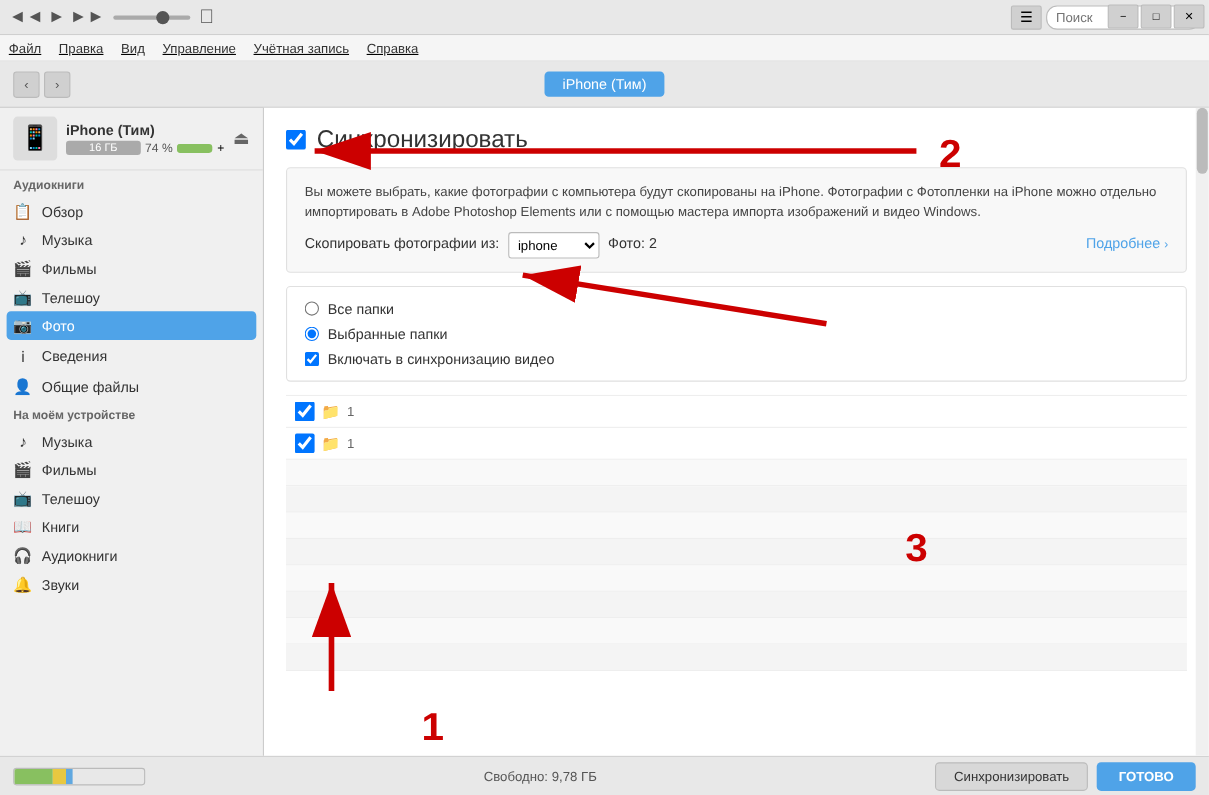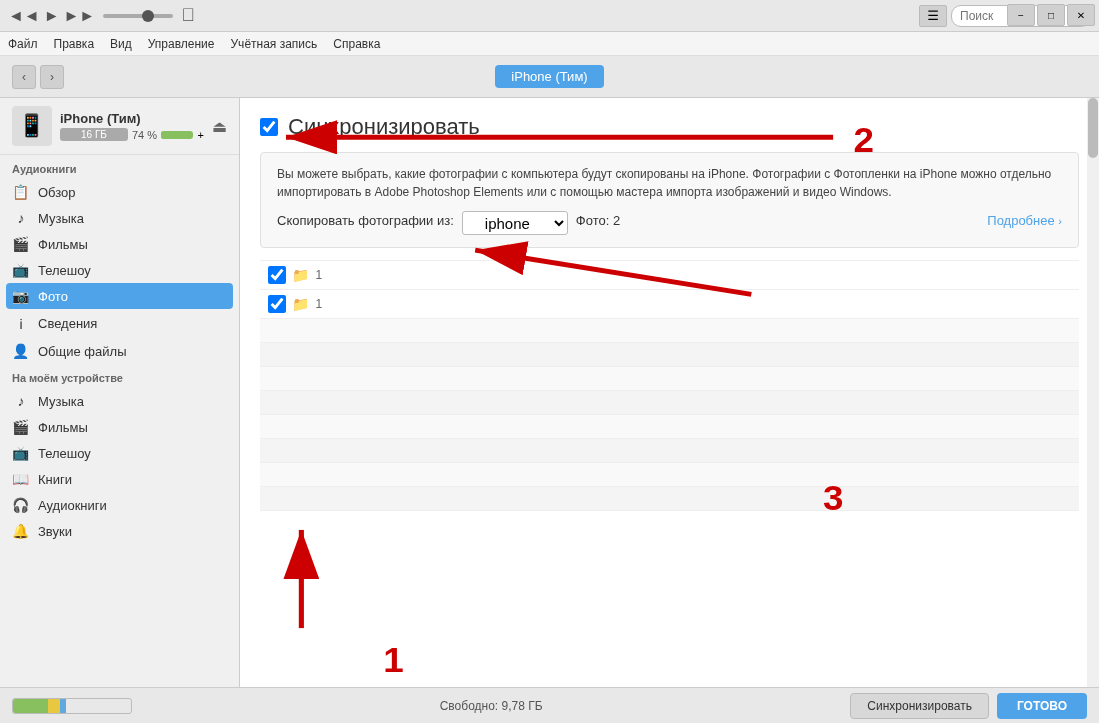--- a/index.html
+++ b/index.html
@@ -28,20 +28,21 @@
 
     
     .menubar {
       background: #f5f5f5;
       height: 24px;
       display: flex;
       align-items: center;
       padding: 0 8px;
       gap: 16px;
       border-bottom: 1px solid #ddd;
+      text-decoration: underline;
     }
     .menu-item { font-size: 12px; color: #333; cursor: pointer; }
 
     
     .navbar {
       background: #e8e8e8;
       height: 42px;
       display: flex;
       align-items: center;
       padding: 0 12px;
@@ -177,22 +178,22 @@
       display: flex;
       align-items: flex-start;
       gap: 8px;
       margin-top: 10px;
     }
     .copy-label { font-size: 13px; color: #333; }
     .copy-select {
       height: 24px;
       border: 1px solid #bbb;
       border-radius: 3px;
-      padding: 0 20px 0 18px;
-      font-size: 15px;
+      padding: 0 20px 0 4px;
+      font-size: 12px;
       background: white;
       cursor: pointer;
       appearance: auto;
     }
     .photo-count { font-size: 13px; color: #333; }
     .details-link { color: #4fa3e8; text-decoration: none; font-size: 13px; margin-left: auto; cursor: pointer; }
     .chevron { font-size: 11px; }
 
     
     .options-section {
@@ -432,20 +433,34 @@
             <option>iphone</option>
           </select>
           <span class="photo-count">Фото: 2</span>
           <a class="details-link">
             <span>Подробнее</span>
             <span class="chevron"> ›</span>
           </a>
         </div>
       </div>
 
+      <div class="options-section">
+        <div class="radio-row">
+          <input type="radio" name="folder-mode" style="">
+          <span>Все папки</span>
+        </div>
+        <div class="radio-row">
+          <input type="radio" name="folder-mode" checked="" style="">
+          <span>Выбранные папки</span>
+        </div>
+        <div class="check-row">
+          <input type="checkbox" checked="" style="">
+          <span>Включать в синхронизацию видео</span>
+        </div>
+      </div>
 
       <div class="folders-section">
         <div class="folder-item">
           <input type="checkbox" class="folder-check" checked="" style="">
           <span class="folder-icon">📁</span>
           <span class="folder-count">1</span>
         </div>
         <div class="folder-item">
           <input type="checkbox" class="folder-check" checked="" style="">
           <span class="folder-icon">📁</span>

